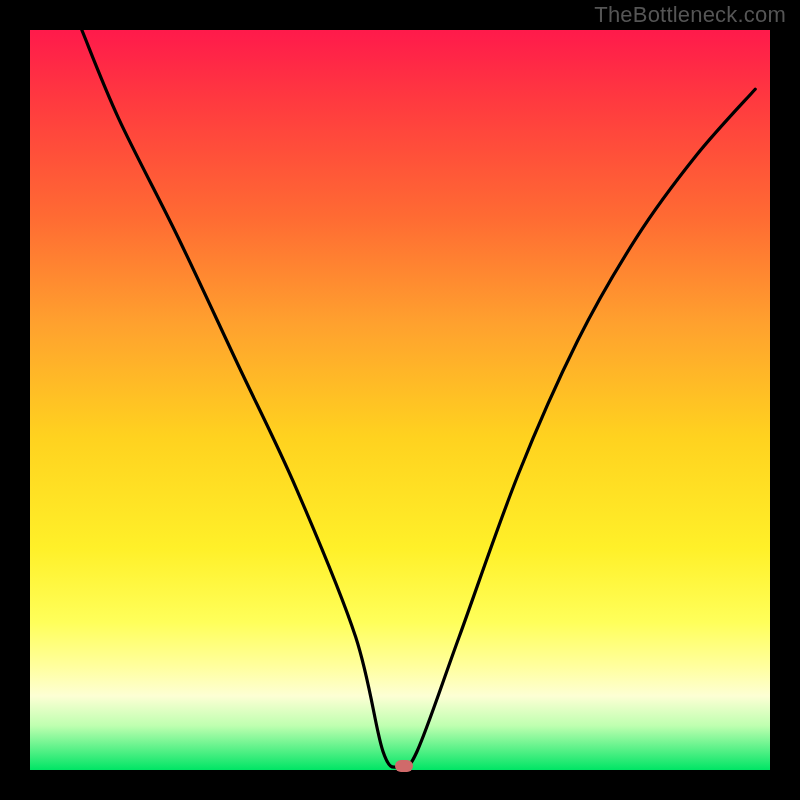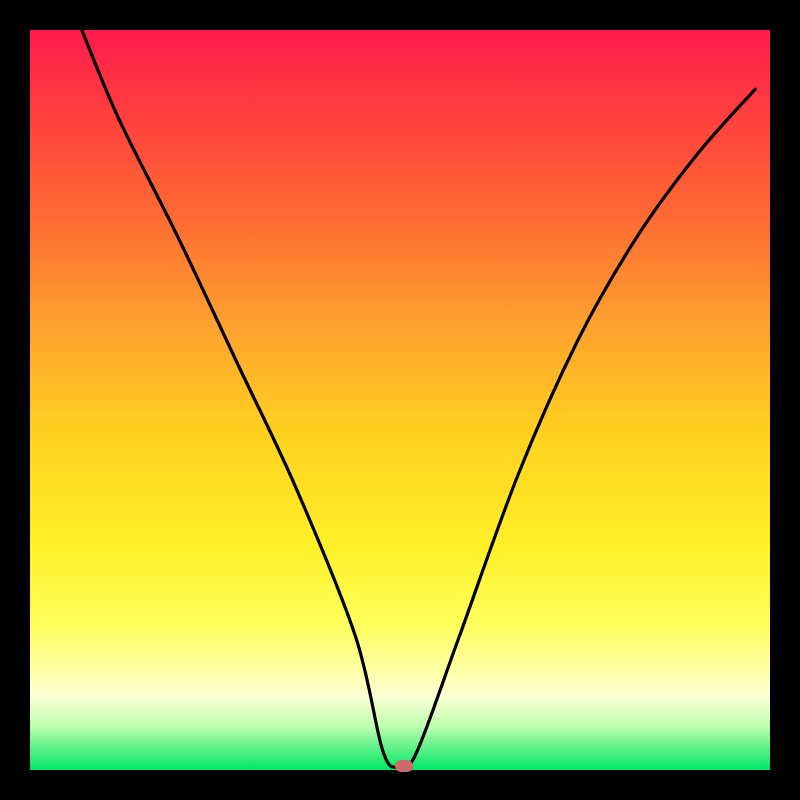--- a/index.html
+++ b/index.html
@@ -63,18 +63,19 @@
     background: #d06a6a;
     border-radius: 6px;
     z-index: 3;
     transform: translate(-50%, -50%);
   }
 </style>
 </head>
 <body>
 
 <div class="chart-wrap">
+  <div class="watermark">TheBottleneck.com</div>
   <div class="plot-area"></div>
   <svg class="curve" viewBox="0 0 740 740" preserveAspectRatio="none">
     <path id="curve-path" d="M 51.8 0.0 C 58.0 14.8, 72.8 54.3, 88.8 88.8 C 104.8 123.3, 128.3 166.5, 148.0 207.2 C 167.7 247.9, 187.5 291.1, 207.2 333.0 C 226.9 374.9, 246.7 413.2, 266.4 458.8 C 286.1 504.4, 311.2 563.0, 325.6 606.8 C 340.0 650.6, 345.6 699.9, 353.0 721.5 C 360.4 743.1, 364.3 736.3, 370.0 736.3 C 375.7 736.3, 377.2 743.1, 387.0 721.5 C 396.9 699.9, 412.3 653.0, 429.2 606.8 C 446.1 560.5, 468.7 493.3, 488.4 444.0 C 508.1 394.7, 527.9 350.3, 547.6 310.8 C 567.3 271.3, 587.1 238.0, 606.8 207.2 C 626.5 176.4, 646.3 150.5, 666.0 125.8 C 685.7 101.1, 715.3 70.3, 725.2 59.2" stroke="#000000" stroke-width="3.2" fill="none" stroke-linecap="round" stroke-linejoin="round"></path>
   </svg>
   <div class="marker" id="marker" style="left: 403.7px; top: 765.56px; background: rgb(208, 106, 106);"></div>
 </div>
 
 </body></html>

